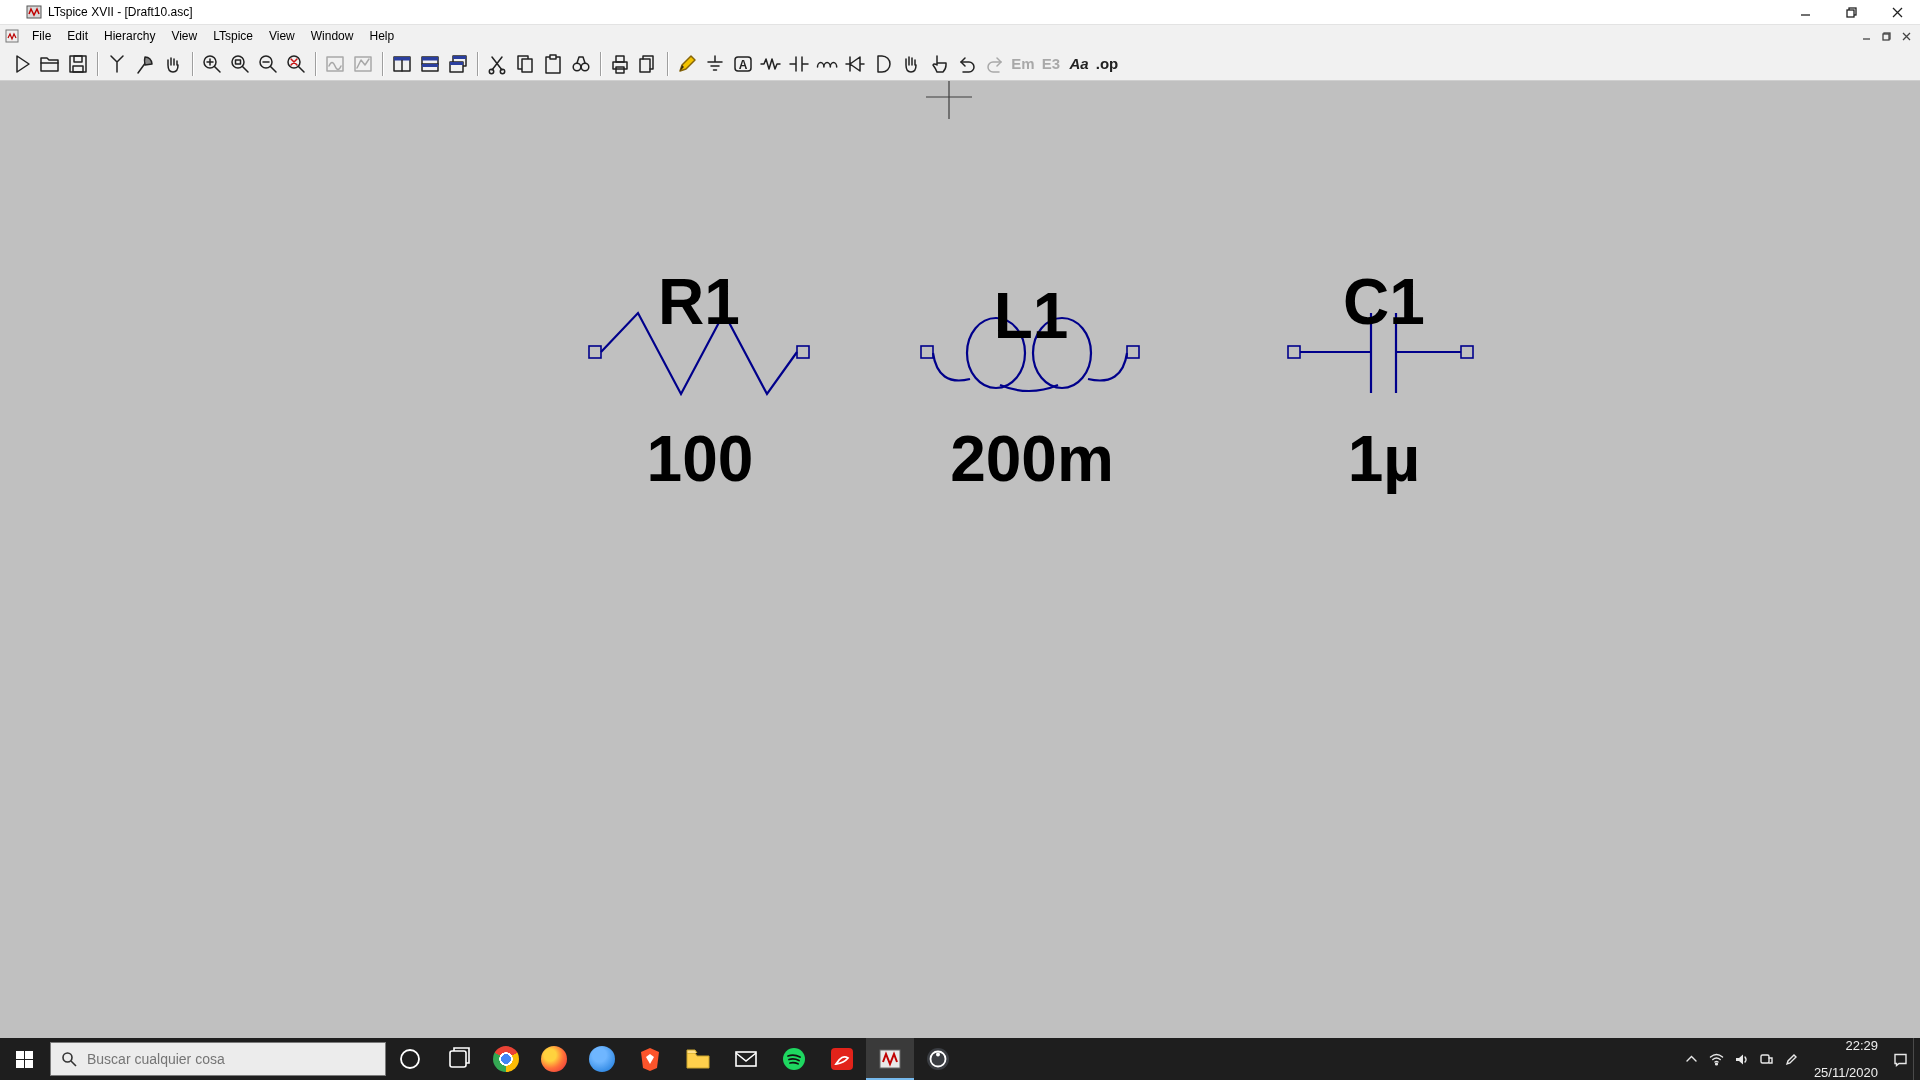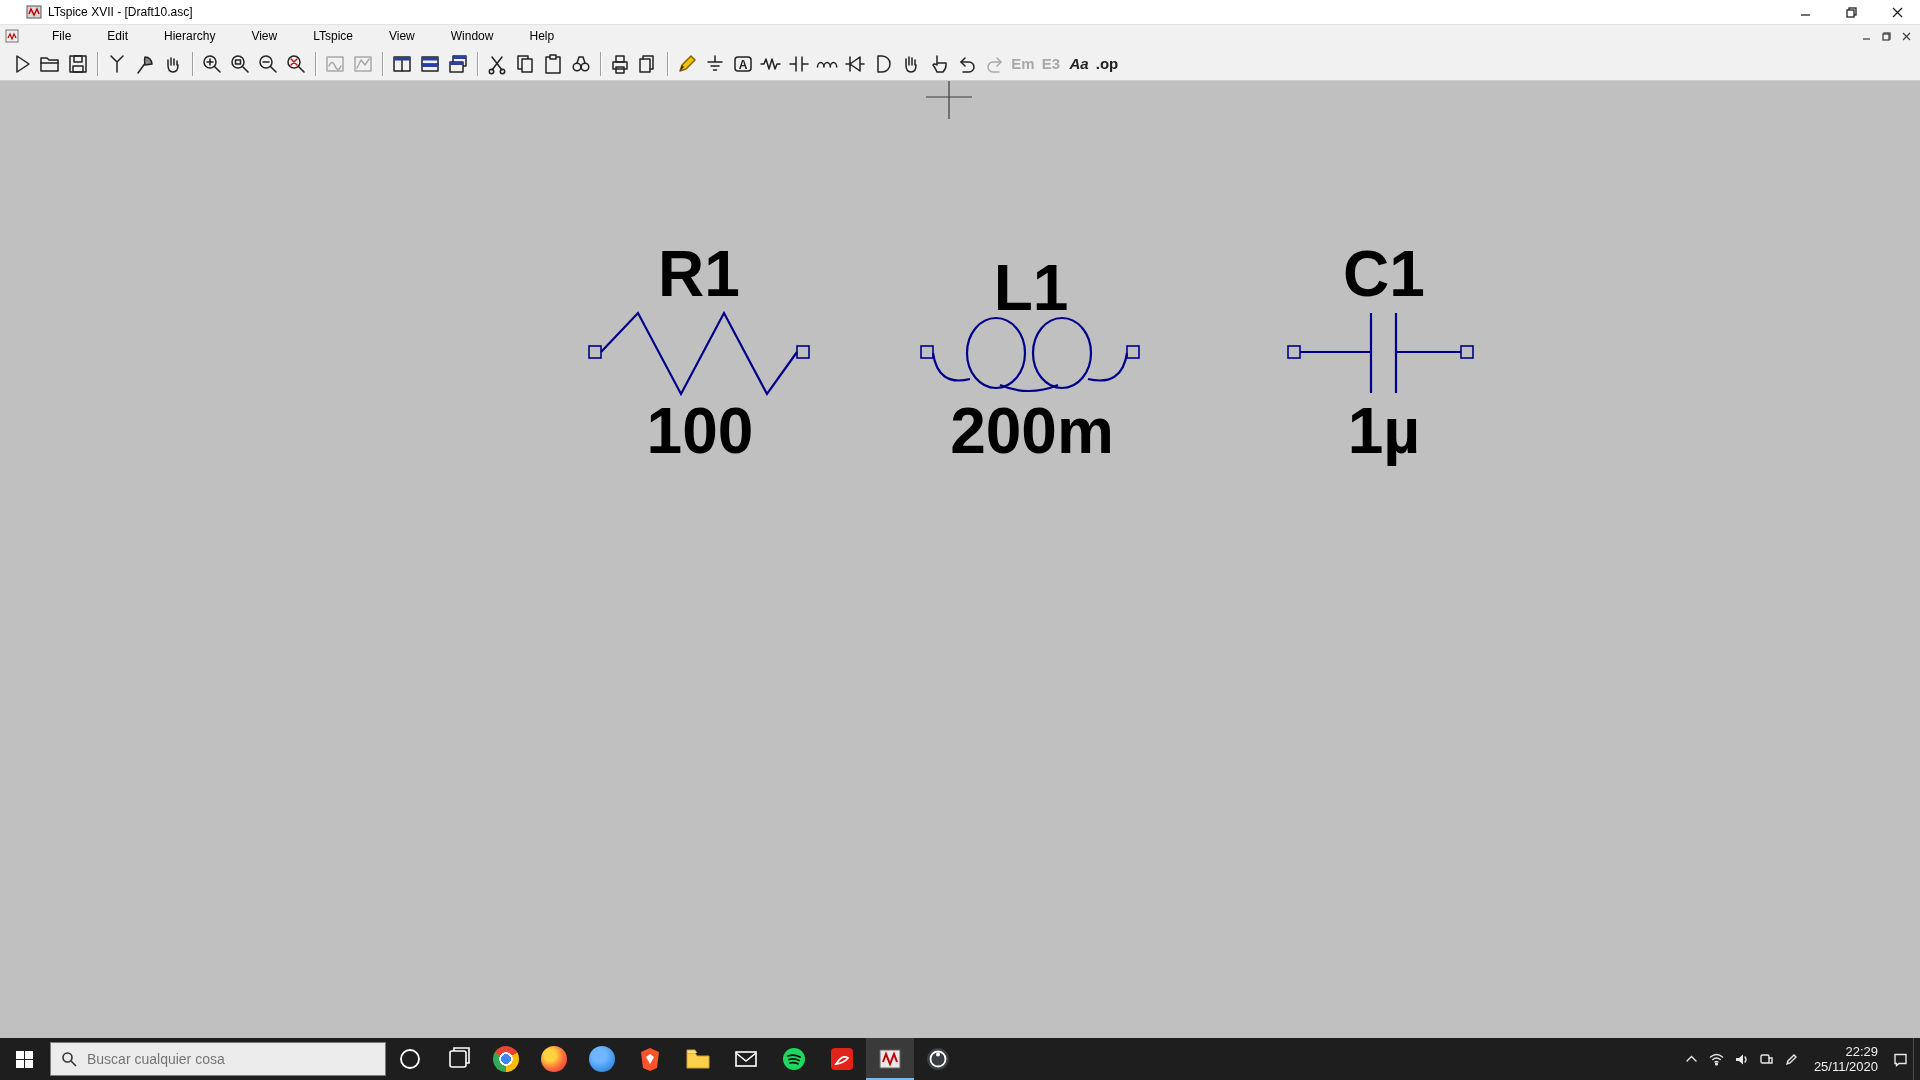--- a/index.html
+++ b/index.html
@@ -12,58 +12,58 @@
   #app-icon{width:16px;height:16px;margin:0 6px 0 6px;flex:0 0 auto;}
   #title-text{font-size:12px;color:#000;}
   #win-controls{margin-left:auto;display:flex;height:100%;}
   .wc{width:46px;height:100%;display:flex;align-items:center;justify-content:center;}
   .wc svg{width:11px;height:11px;stroke:#222;stroke-width:1.3;fill:none;}
 
   
   #menubar{position:absolute;top:25px;left:0;right:0;height:22px;background:#f1f1f1;
            display:flex;align-items:center;font-size:12px;color:#000;}
   #menu-doc-icon{width:14px;height:14px;margin:0 5px;}
-  .menu-item{padding:3px 8px;cursor:default;margin-left:20px;}
+  .menu-item{padding:3px 8px;cursor:default;}
   #mdi-controls{margin-left:auto;display:flex;margin-right:4px;}
   .mdic{width:19px;height:17px;display:flex;align-items:center;justify-content:center;margin-left:1px;}
   .mdic svg{width:9px;height:9px;stroke:#444;stroke-width:1.3;fill:none;}
 
   
   #toolbar{position:absolute;top:47px;left:0;right:0;height:33px;background:#f1f1f1;
            display:flex;align-items:center;padding-left:8px;border-bottom:1px solid #cfcfcf;}
   .tbi{width:28px;height:28px;display:flex;align-items:center;justify-content:center;border-radius:2px;}
   .tbi svg{width:22px;height:22px;stroke:#222;fill:none;stroke-width:1.5;stroke-linecap:round;stroke-linejoin:round;}
   .tbi svg text{stroke:none;fill:#222;}
   .dis{opacity:.35;}
   .tsep{width:1px;height:24px;background:#9f9f9f;margin:0 5px;box-shadow:1px 0 0 #ffffff;flex:0 0 auto;}
   .tbtext{font-size:15px;font-weight:bold;color:#222;font-style:italic;}
   .tbtext.plain{font-style:normal;}
 
   
   #canvas{position:absolute;top:81px;left:0;width:1920px;height:959px;background:#c0c0c0;overflow:hidden;}
   #schematic-svg{position:absolute;left:0;top:0;}
   .comp-label{position:absolute;transform:translate(-50%,-50%);font-weight:bold;
-              font-size:64px;color:#000;white-space:nowrap;font-family:"Liberation Sans",sans-serif;}
+              font-size:64px;color:#000;white-space:nowrap;font-family:"Liberation Sans",sans-serif;margin-top:28px;}
 
   
   #taskbar{position:absolute;left:0;right:0;bottom:0;height:42px;background:#1e1e1e;
            display:flex;align-items:center;}
   .tb-slot{width:48px;height:42px;display:flex;align-items:center;justify-content:center;flex:0 0 auto;}
   .tb-slot.active{background:#3a3a3a;box-shadow:inset 0 -2px 0 #76b9ed;}
   #search-box{width:334px;height:32px;background:#ececec;border:1px solid #7a7a7a;
               display:flex;align-items:center;margin:0 0 0 2px;flex:0 0 auto;}
   #search-box svg{width:16px;height:16px;stroke:#333;fill:none;stroke-width:1.6;margin:0 8px 0 10px;}
   #search-input{border:none;background:transparent;outline:none;font-size:14px;color:#333;
                 font-family:"Liberation Sans",sans-serif;width:270px;}
   .appicon{width:26px;height:26px;display:flex;align-items:center;justify-content:center;}
   .circle{border-radius:50%;}
   #tray{margin-left:auto;display:flex;align-items:center;height:100%;}
   .tray-item{height:100%;display:flex;align-items:center;justify-content:center;padding:0 5px;}
   .tray-item svg{width:15px;height:15px;stroke:#e8e8e8;fill:none;stroke-width:1.4;stroke-linecap:round;}
-  #clock{display:flex;flex-direction:column;align-items:flex-end;justify-content:center;
+  #clock{display:flex;flex-direction:column;align-items:flex-end;justify-content:space-between;
          color:#eee;font-size:13px;line-height:15px;padding:0 10px;height:100%;}
   #show-desktop{width:6px;height:100%;border-left:1px solid #4a4a4a;}
 </style>
 </head>
 <body>
 
 <div id="screen">
 
   <div id="titlebar">
     <svg id="app-icon" viewBox="0 0 16 16">

